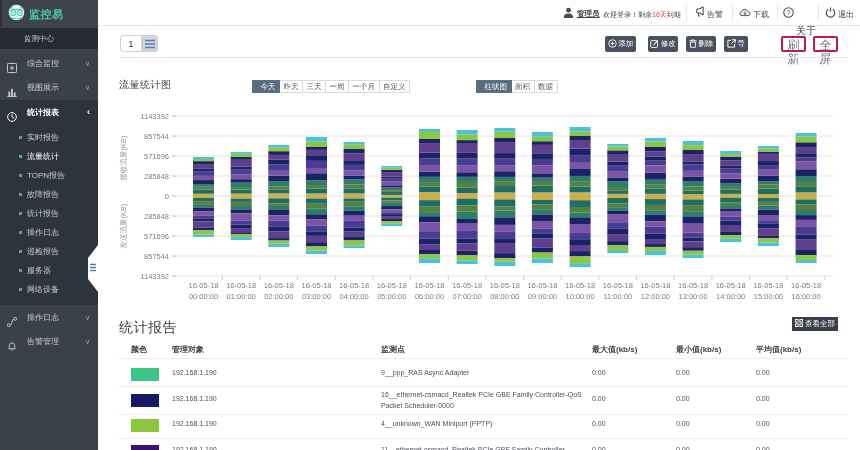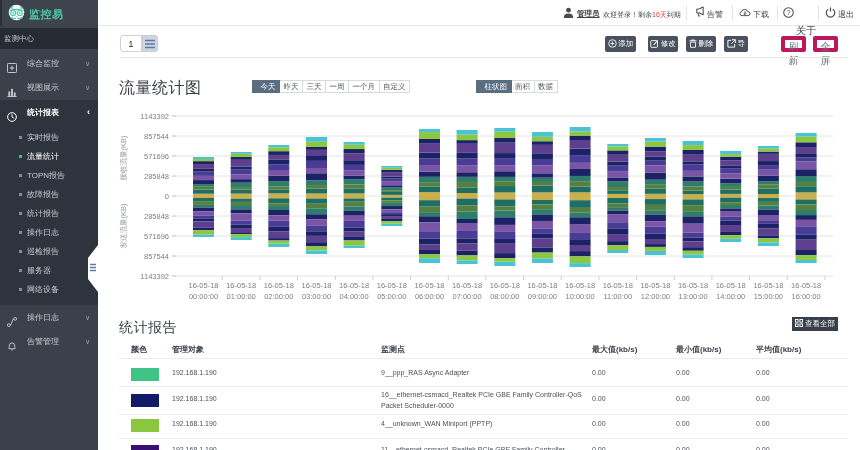--- a/index.html
+++ b/index.html
@@ -1,39 +1,39 @@
 <!DOCTYPE html>
 <html><head><meta charset="utf-8"><style>
 *{margin:0;padding:0;box-sizing:border-box}
 body{width:860px;height:450px;overflow:hidden;position:relative;font-family:"Liberation Sans",sans-serif;background:#fff}
 .abs{position:absolute}
 #hdrL{left:0;top:0;width:98px;height:26px;background:#3e444e}
 #hdrR{left:98px;top:0;width:762px;height:26px;background:#fff;border-bottom:1px solid #e8e8e8}
 #logo{left:8px;top:4px}
 #logotxt{left:29px;top:7px;color:#4cc9a4;font-size:11px;font-weight:bold;letter-spacing:0.5px}
 #side{left:0;top:26px;width:98px;height:424px;background:#3b414b}
-#mc{left:0;top:28px;width:98px;height:21px;background:#262b33;color:#c6cbd2;font-size:7.5px;line-height:21px;padding-left:4px}
+#mc{left:0;top:28px;width:98px;height:21px;background:#262b33;color:#c6cbd2;font-size:7.5px;line-height:21px;padding-left:24px}
 #sect{left:0;top:100px;width:98px;height:205px;background:#2e343d}
 .mi{left:0;width:98px;height:25px;color:#c6cbd2;font-size:8px;line-height:25px}
 .mi .ic{position:absolute;left:7px;top:7px}
 .mi .tx{position:absolute;left:27px}
 .mi .ch{position:absolute;right:8px;top:0;color:#9aa1ab;font-size:7px}
 .smi{left:0;width:98px;height:19px;font-size:8px;line-height:19px;color:#c6cbd2}
 .smi .b{position:absolute;left:19px;top:8px;width:3px;height:3px;background:#858c96}
 .smi .tx{position:absolute;left:27px}
 .smi.on{color:#fff}
 .smi.on .b{background:#35c08e}
 #notch{left:86px;top:245px;width:12px;height:47px}
 #pagein{left:120px;top:35px;width:22px;height:17px;border:1px solid #ccd3da;border-radius:3px 0 0 3px;font-size:9.5px;color:#333;text-align:center;line-height:15px;background:#fff}
 #pagebtn{left:142px;top:35px;width:16px;height:17px;background:#ccd5e0;border:1px solid #c3cdd8;border-radius:0 3px 3px 0}
 .dbtn{top:36px;height:16px;background:#49505e;border-radius:2px;color:#fff;font-size:7.5px;line-height:16px;text-align:center}
-.lbtn{top:36px;height:16px;background:#fff;border:4px solid #be185d;border-radius:2px;color:#6d737b;font-size:10px;line-height:14px;text-align:center}
+.lbtn{top:36px;height:16px;background:#fff;border:2px solid #be185d;border-radius:2px;color:#6d737b;font-size:12px;line-height:14px;text-align:center}
 #sep1{left:120px;top:57px;width:728px;height:1px;background:#e8e8e8}
 .dbtn svg{margin-right:1.5px}
-#t1{left:119px;top:78px;font-size:16px;color:#3a3f45;letter-spacing:0.5px}
+#t1{left:119px;top:78px;font-size:10px;color:#3a3f45;letter-spacing:0.5px}
 .tabs{top:80px;height:13px;display:flex}
 .tab{border:1px solid #d8dbde;border-left:none;background:#fff;color:#555;font-size:7.5px;line-height:11px;padding:0 3.5px;height:13px}
 .tab:first-child{border-left:5px solid #404040}
 .tab.on{background:#5b6d80;border-color:#5b6d80;color:#fff}
 #t2{left:119px;top:319px;font-size:14px;color:#3a3f45;letter-spacing:0.5px}
 #viewall{left:792px;top:317px;width:46px;height:14px;background:#39404a;border-radius:0;color:#fff;font-size:7.5px;line-height:14px;text-align:center}
 .th{top:344px;font-size:8px;font-weight:bold;color:#3c424a;position:absolute}
 .rline{left:119px;width:729px;height:1px;background:#ececec;position:absolute}
 .td{font-size:7px;color:#4a5058;position:absolute}
 .sw{left:131px;width:28px;height:13px;position:absolute}

